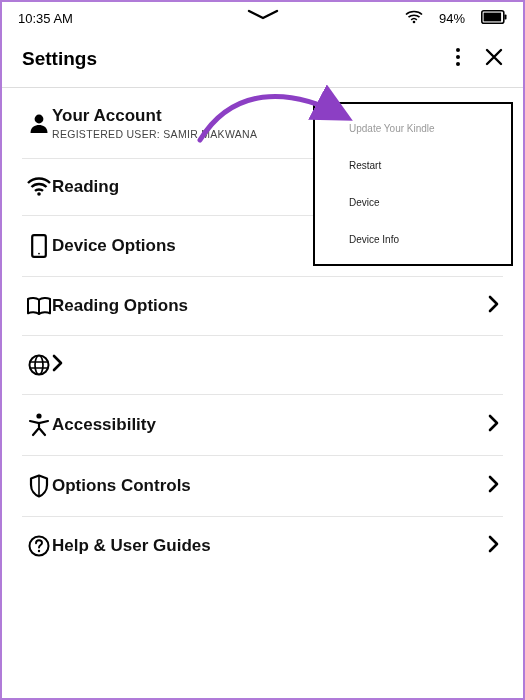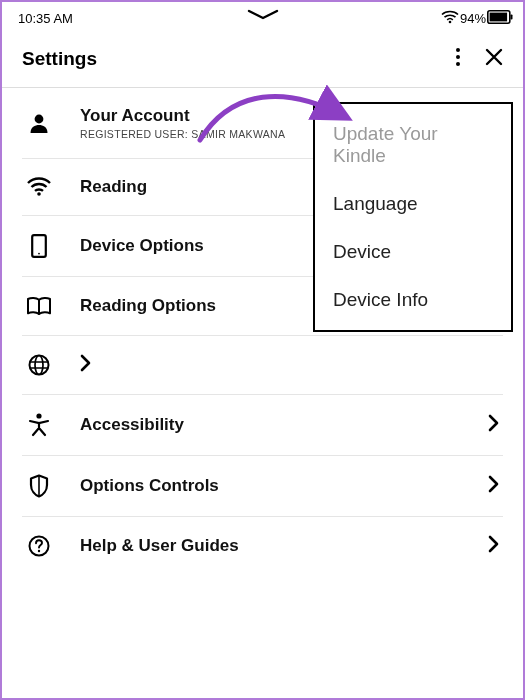--- a/index.html
+++ b/index.html
@@ -9,25 +9,25 @@
       background: #fff;
       font-family: -apple-system, "Helvetica Neue", Arial, sans-serif;
       border: 2px solid #b07bd8;
       position: relative;
       overflow: hidden;
     }
     .status-bar {
       display: flex;
       justify-content: space-between;
       align-items: center;
-      padding: 8px 10px 6px 16px;
+      padding: 8px 16px 6px 16px;
       font-size: 13px;
     }
     .status-left { font-weight: 400; }
-    .status-right { display: flex; align-items: center; gap: 1px; }
+    .status-right { display: flex; align-items: center; gap: 16px; }
     .handle {
       position: absolute;
       top: 6px;
       left: 50%;
       transform: translateX(-50%);
     }
     .header {
       display: flex;
       justify-content: space-between;
       align-items: center;
@@ -36,40 +36,40 @@
     }
     .header-title { font-size: 19px; font-weight: 700; }
     .header-actions { display: flex; align-items: center; gap: 24px; }
     .hr-top { border: none; border-top: 1px solid #ddd; }
     .list { padding: 0 20px; }
     .item {
       display: flex;
       align-items: center;
       padding: 18px 4px;
       border-bottom: 1px solid #e5e5e5;
-      gap: 28px;
+      gap: 0;
     }
     .item:last-child { border-bottom: none; }
     .icon-slot { width: 26px; display: flex; justify-content: center; align-items: center; flex-shrink: 0; }
     .item-text { flex: 1; }
     .item-title { font-size: 17px; font-weight: 700; color: #111; }
     .item-sub { font-size: 10.5px; color: #444; letter-spacing: 0.3px; margin-top: 2px; }
     .chevron { flex-shrink: 0; }
     .menu {
       position: absolute;
       top: 100px;
       right: 10px;
       width: 200px;
       background: #fff;
       border: 2px solid #000;
       padding: 6px 0;
     }
     .menu-item {
-      padding: 13px 18px;
-      font-size: 19px;
+      padding: 13px 34px;
+      font-size: 10px;
       color: #222;
     }
     .menu-item.disabled { color: #9a9a9a; }
     .arrow {
       position: absolute;
       top: 46px;
       left: 190px;
       pointer-events: none;
     }
   </style>
@@ -246,21 +246,21 @@
       <svg width="11" height="18" viewBox="0 0 11 18">
           <path d="M2 2 L9 9 L2 16" stroke="#000" stroke-width="2.6" fill="none" stroke-linecap="round" stroke-linejoin="round"></path>
         </svg>
     </div>
   </div>
 
 </div>
 
 <div class="menu">
   <div class="menu-item disabled">Update Your Kindle</div>
-  <div class="menu-item">Language</div>
+  <div class="menu-item">Restart</div>
   <div class="menu-item">Device</div>
   <div class="menu-item">Device Info</div>
 </div>
 
 <div class="arrow">
   <svg width="170" height="100" viewBox="0 0 170 100">
     <defs>
       <marker id="ah" markerWidth="8" markerHeight="8" refX="6" refY="4" orient="auto">
         <path d="M0 0 L8 4 L0 8 Z" fill="#8c3fc4"></path>
       </marker>

